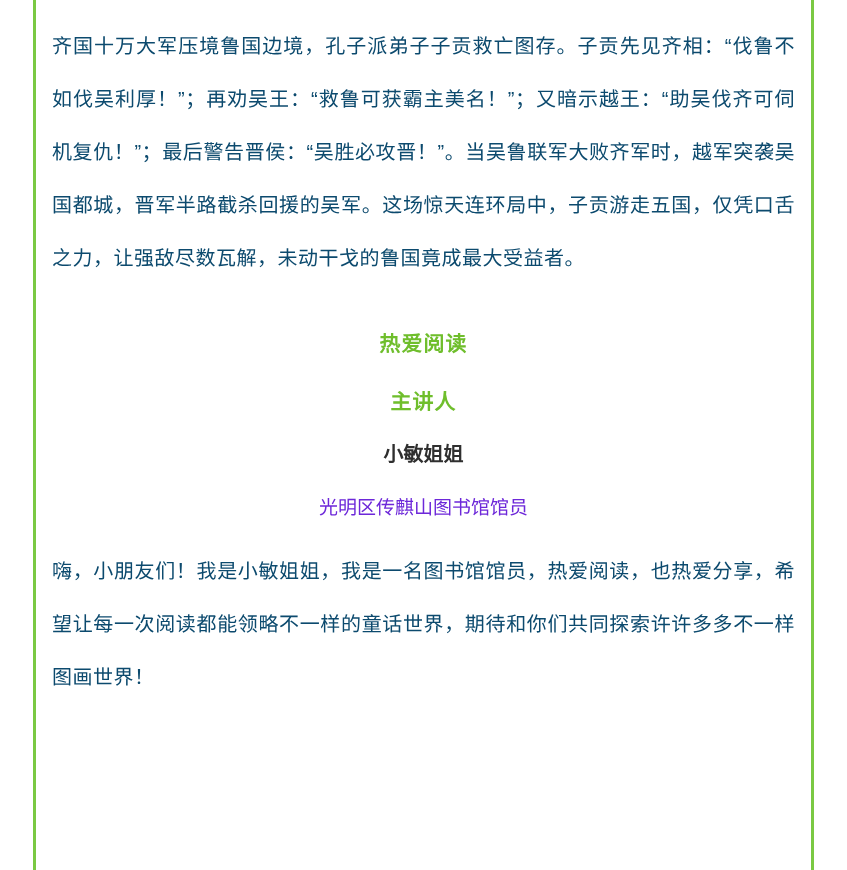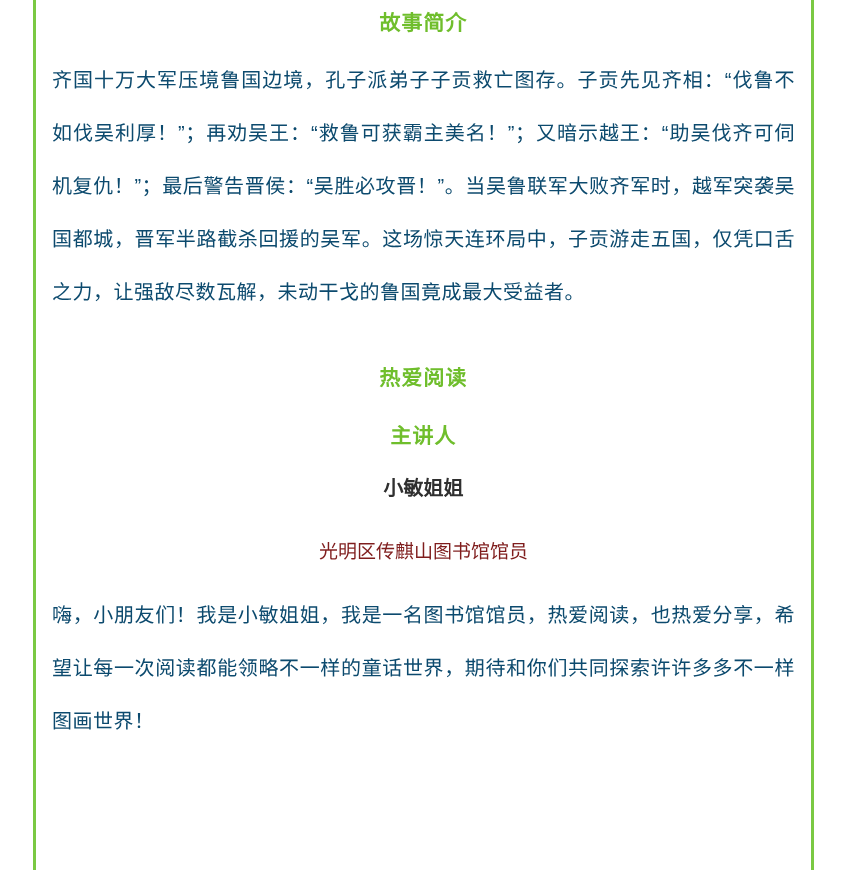--- a/index.html
+++ b/index.html
@@ -66,39 +66,38 @@
     text-align: center;
     font-weight: bold;
     font-size: 20px;
     color: #2f2f2f;
     margin-top: 22px;
     line-height: 30px;
   }
   .speaker-role {
     text-align: center;
     font-size: 19px;
-    color: #7f1d1d;
-    margin-top: 34px;
+    color: #6d28d9;
+    margin-top: 24px;
     line-height: 30px;
   }
   .speaker-desc {
     margin-top: 22px;
   }
 </style>
 </head>
 <body>
 
 <div class="page">
 
   <div class="rule-left"></div>
   <div class="rule-right"></div>
 
   <div class="content">
 
-    <div class="section-title t1">故事简介</div>
 
     <div class="para">齐国十万大军压境鲁国边境，孔子派弟子子贡救亡图存。子贡先见齐相：“伐鲁不如伐吴利厚！”；再劝吴王：“救鲁可获霸主美名！”；又暗示越王：“助吴伐齐可伺机复仇！”；最后警告晋侯：“吴胜必攻晋！”。当吴鲁联军大败齐军时，越军突袭吴国都城，晋军半路截杀回援的吴军。这场惊天连环局中，子贡游走五国，仅凭口舌之力，让强敌尽数瓦解，未动干戈的鲁国竟成最大受益者。</div>
 
     <div class="section-title t2">热爱阅读</div>
 
 
     <div class="section-title t3">主讲人</div>
 
     <div class="speaker-name">小敏姐姐</div>
 

